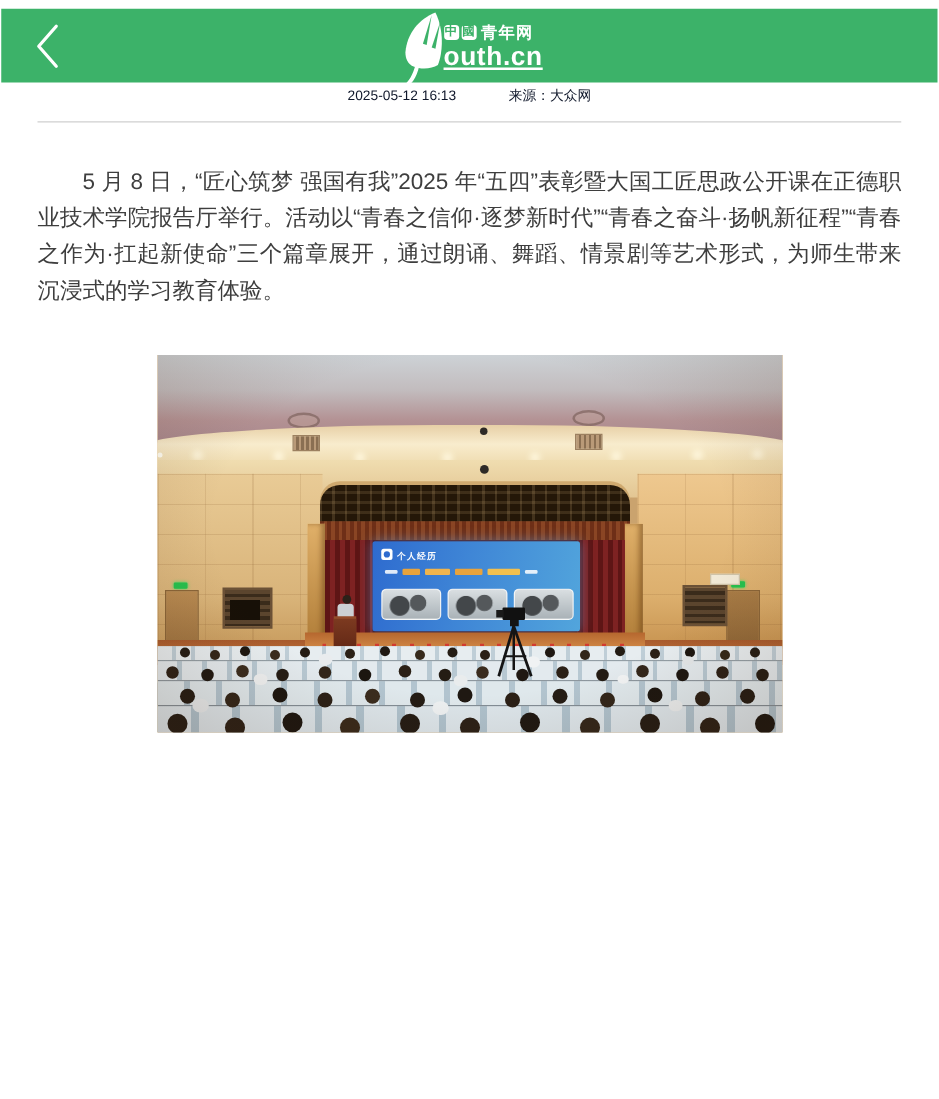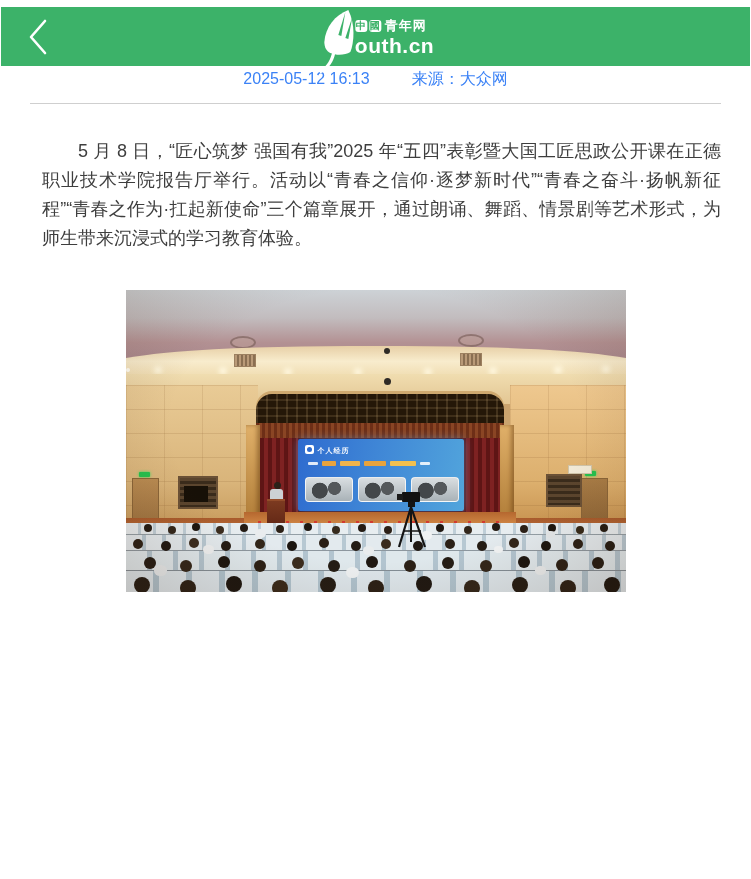--- a/index.html
+++ b/index.html
@@ -26,37 +26,37 @@
   .leaf{position:relative;width:44px;height:66px;flex:0 0 auto;}
   .logo-text{margin-left:-6px;margin-top:9px;line-height:1;}
   .logo-row1{display:flex;align-items:center;gap:2px;height:15px;}
   .zh-badge{
     display:inline-block;background:#ffffff;color:#3cb269;
     font-size:10px;font-weight:bold;line-height:12px;width:12px;height:12px;
     text-align:center;border-radius:3px;
   }
   .zh-name{color:#ffffff;font-size:13px;font-weight:bold;letter-spacing:1px;margin-left:2px;}
   .logo-row2{
-    color:#ffffff;font-size:21px;font-weight:bold;letter-spacing:.5px;margin-top:2px;
+    color:#ffffff;font-size:21px;font-weight:bold;letter-spacing:.5px;margin-top:2px;text-decoration:underline;
   }
 
   
   .article-title{
     margin:0;padding:16px 40px 0 40px;text-align:center;
     font-size:22px;line-height:30px;font-weight:bold;color:#1f1f1f;
   }
   .meta{
-    margin-top:23px;text-align:center;font-size:16px;color:#3b82f6;
+    margin-top:23px;text-align:center;font-size:11px;color:#0f172a;
   }
   .meta .sep{display:inline-block;width:42px;}
   .divider{
     margin:13px 30px 0 30px;height:0;border:none;border-top:1px solid #cfcfcf;
   }
   .para{
-    margin:33px 30px 0 42px;
+    margin:33px 30px 0 30px;
     font-size:18px;line-height:29px;color:#3e3e3e;
     text-indent:2em;text-align:justify;
   }
 
   
   .photo{
     position:relative;width:500px;height:302px;margin:37px auto 0 auto;
     overflow:hidden;background:#caa36e;
   }
   .photo *{position:absolute;}

